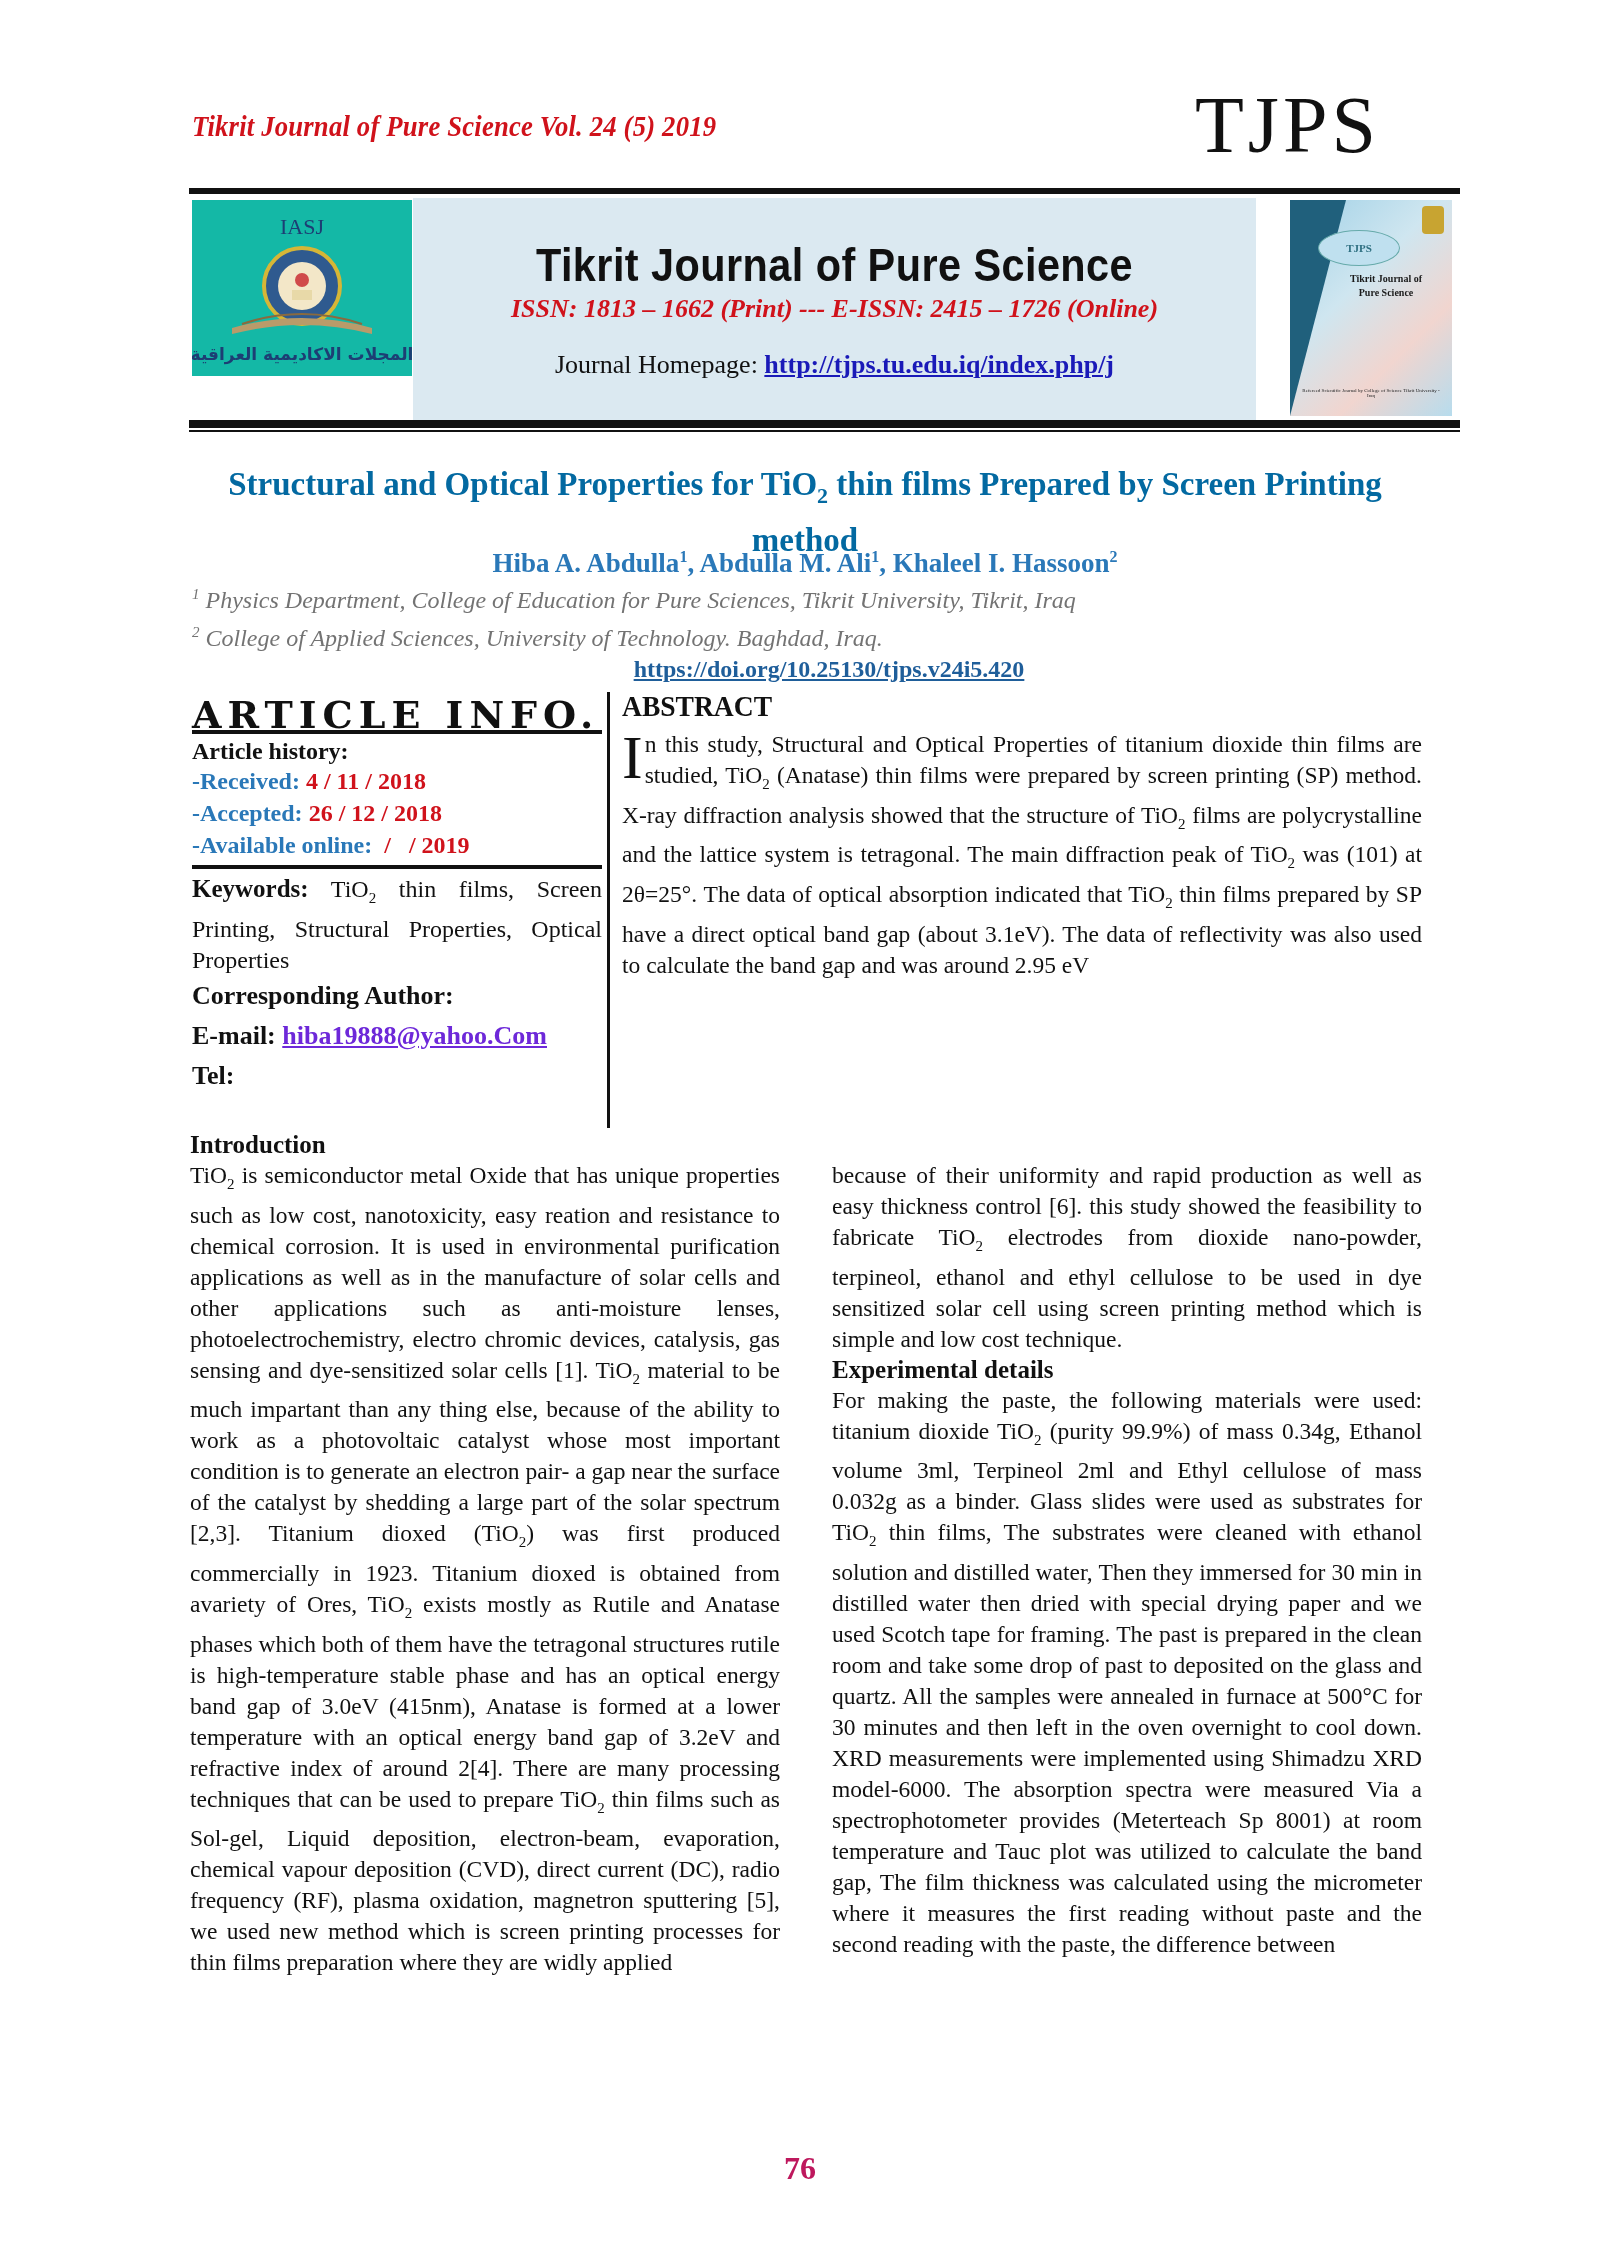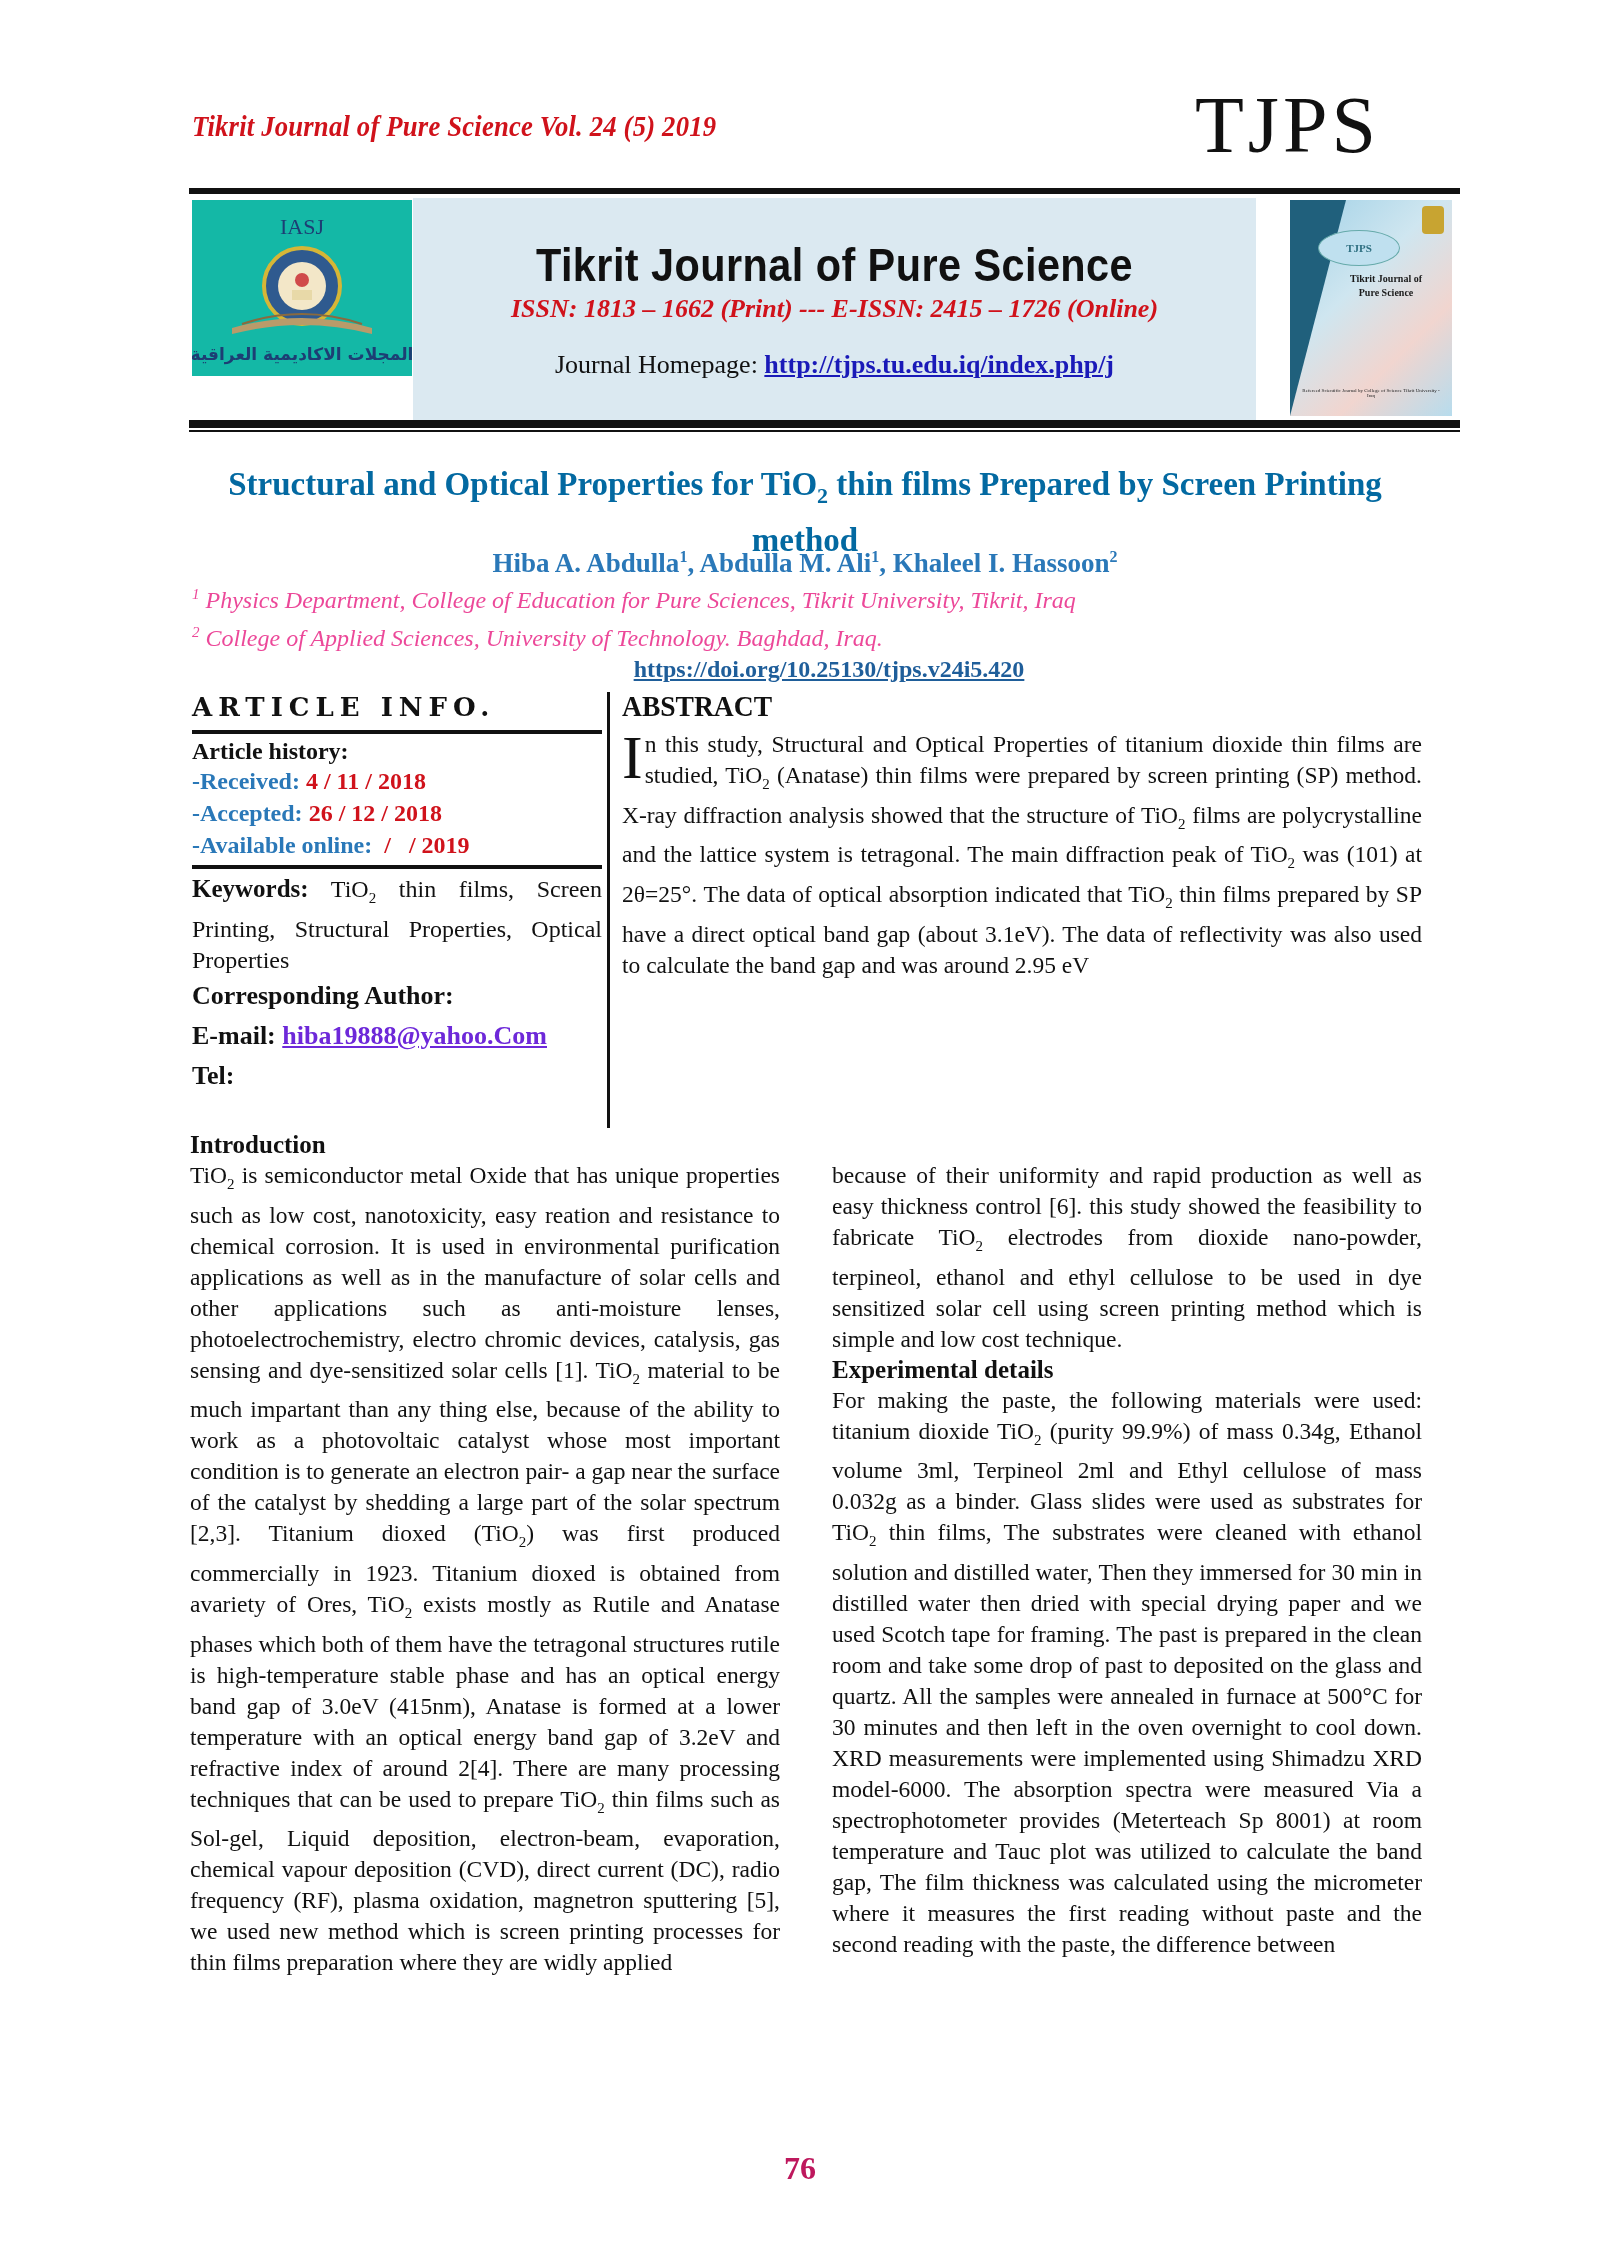--- a/index.html
+++ b/index.html
@@ -21,29 +21,29 @@
   .cover-title { position:absolute; left:36px; top:72px; width:120px; font-size:10px; font-weight:bold; color:#1a1a1a; text-align:center; line-height:14px; }
   .cover-foot { position:absolute; left:10px; top:188px; width:142px; font-size:5px; text-align:center; color:#222; }
   .cover-emblem { position:absolute; right:8px; top:6px; width:22px; height:28px; background:#c8a431; border-radius:4px; }
   .rule-bottom { left:189px; top:420px; width:1271px; height:8px; background:#111; }
   .rule-bottom2 { left:189px; top:430px; width:1271px; height:2px; background:#111; }
 
   .paper-title { left:180px; top:462px; width:1250px; text-align:center; font-size:33px; font-weight:bold; line-height:44px; color:#0369a1; }
   .paper-title sub { font-size:22px; }
   .authors { left:180px; top:548px; width:1250px; text-align:center; font-size:27px; font-weight:bold; color:#2a78b8; }
   .authors sup { font-size:16px; }
-  .affil { left:192px; font-size:24px; font-style:italic; color:#ec4899; }
+  .affil { left:192px; font-size:24px; font-style:italic; color:#737373; }
   .affil sup { font-size:15px; }
   .affil1 { top:586px; }
   .affil2 { top:624px; }
   .doi { left:180px; top:656px; width:1250px; text-align:center; font-size:24px; font-weight:bold; }
   .doi a { color:#1f5e9a; text-decoration:underline;margin-left:48px; }
 
   .info-col { left:192px; top:692px; width:410px; }
-  .info-head { font-size:26px; font-weight:900; letter-spacing:6px; font-family:"DejaVu Serif",serif; color:#111; height:38px; }
+  .info-head { font-size:38px; font-weight:900; letter-spacing:6px; font-family:"DejaVu Serif",serif; color:#111; height:38px; }
   .info-rule { width:410px; height:4px; background:#111; margin-top:0; }
   .info-sub { font-size:24px; font-weight:bold; margin-top:4px; }
   .hist { font-size:24px; font-weight:bold; color:#2a78b8; line-height:32px; }
   .hist .d { color:#d0121b; }
   .kw { font-size:24px; line-height:31px; text-align:justify; margin-top:4px; }
   .kw b { font-size:25px; }
   .kw sub { font-size:15px; }
   .ca { font-size:26px; font-weight:bold; margin-top:0; line-height:40px; }
   .ca .blue { color:#2a78b8; }
   .ca a { color:#6d28d9; text-decoration:underline; }

